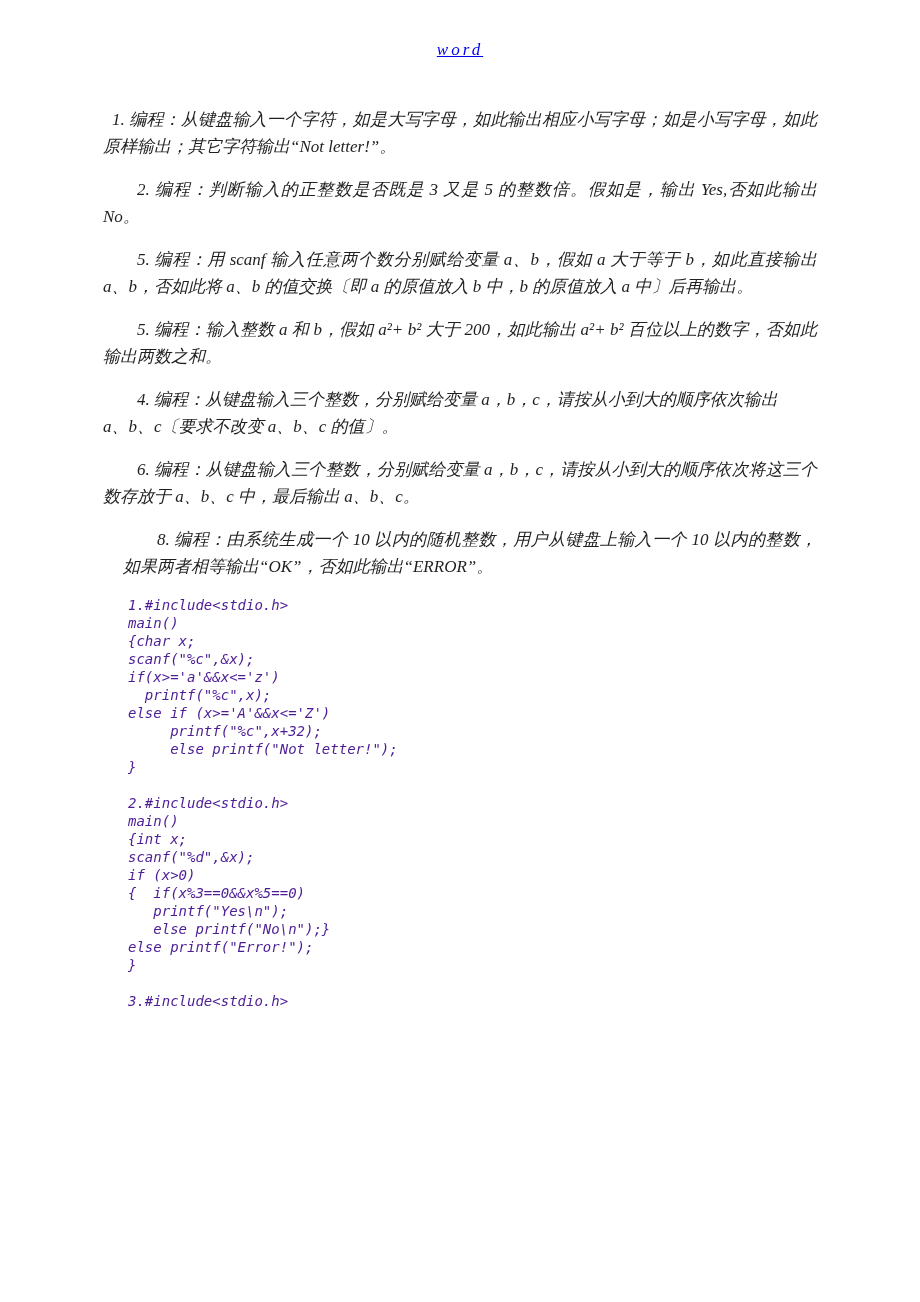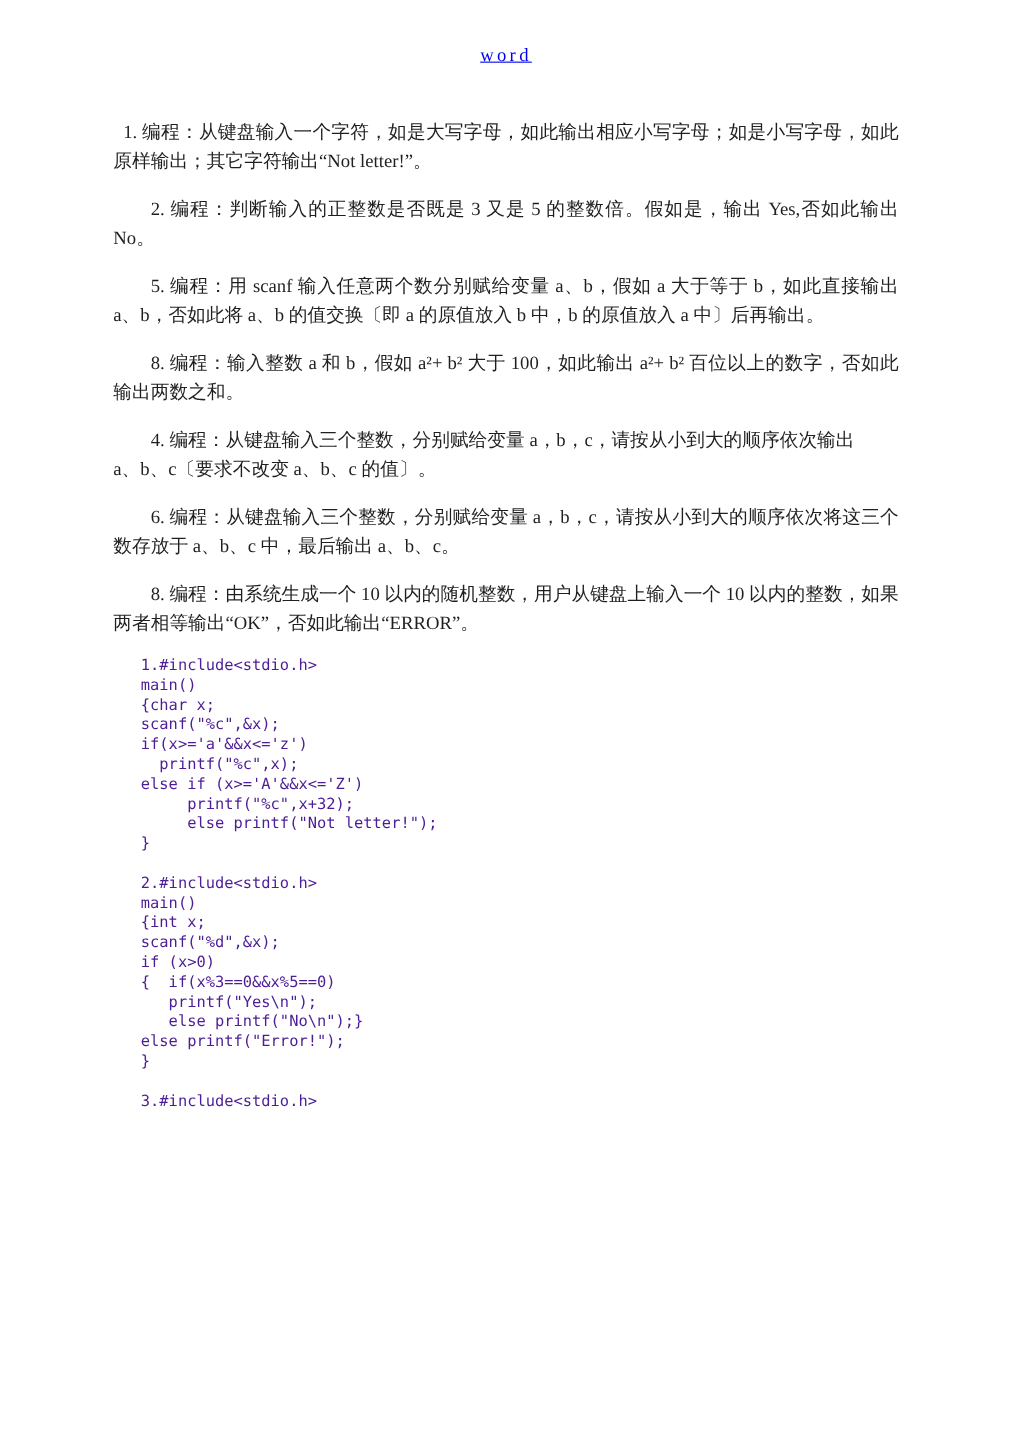--- a/index.html
+++ b/index.html
@@ -5,20 +5,21 @@
   * { box-sizing: border-box; }
   html, body { margin: 0; padding: 0; background: #ffffff; }
   .page {
     position: relative;
     width: 920px;
     height: 1010px;
     background: #ffffff;
     overflow: hidden;
     font-family: "Liberation Serif", "DejaVu Serif", serif;
     color: #1f1f1f;
+    font-style: italic;
   }
   .header {
     position: absolute;
     top: 40px;
     left: 0;
     width: 100%;
     text-align: center;
   }
   .word-link {
     color: #0000ee;
@@ -35,21 +36,21 @@
   }
   .para {
     margin: 0 0 16px 0;
     font-size: 17px;
     line-height: 27px;
     text-align: justify;
     text-indent: 34px;
   }
   .para.first-item { text-indent: 9px; }
   .para.prewrap { white-space: pre-line; }
-  .para.no-gap { margin-bottom: 0; }
+  .para.no-gap { margin-bottom: 0; margin-left: 20px; }
   .para.note-para { margin-bottom: 0; }
   .note-label { color: #ff4a4a; }
   .code-section { margin-top: 16px; margin-left: 25px; }
   pre.code {
     margin: 0 0 18px 0;
     font-family: "DejaVu Sans Mono", "Liberation Mono", monospace;
     font-size: 14px;
     line-height: 18px;
     white-space: pre;
     color: #4c1d95;
@@ -72,21 +73,21 @@
 <div class="page">
 
   <div class="header">
     <a class="word-link" href="#">word</a>
   </div>
 
   <div class="content">
     <p class="para first-item">1. 编程：从键盘输入一个字符，如是大写字母，如此输出相应小写字母；如是小写字母，如此原样输出；其它字符输出“Not letter!”。</p>
     <p class="para">2. 编程：判断输入的正整数是否既是 3 又是 5 的整数倍。假如是，输出 Yes,否如此输出 No。</p>
     <p class="para">5. 编程：用 scanf 输入任意两个数分别赋给变量 a、b，假如 a 大于等于 b，如此直接输出 a、b，否如此将 a、b 的值交换〔即 a 的原值放入 b 中，b 的原值放入 a 中〕后再输出。</p>
-    <p class="para">8. 编程：输入整数 a 和 b，假如 a²+ b² 大于 100，如此输出 a²+ b² 百位以上的数字，否如此输出两数之和。</p>
+    <p class="para">5. 编程：输入整数 a 和 b，假如 a²+ b² 大于 200，如此输出 a²+ b² 百位以上的数字，否如此输出两数之和。</p>
     <p class="para prewrap">4. 编程：从键盘输入三个整数，分别赋给变量 a，b，c，请按从小到大的顺序依次输出
 a、b、c〔要求不改变 a、b、c 的值〕。</p>
     <p class="para">6. 编程：从键盘输入三个整数，分别赋给变量 a，b，c，请按从小到大的顺序依次将这三个数存放于 a、b、c 中，最后输出 a、b、c。</p>
     <p class="para no-gap">8. 编程：由系统生成一个 10 以内的随机整数，用户从键盘上输入一个 10 以内的整数，如果两者相等输出“OK”，否如此输出“ERROR”。</p>
 
 
     <div class="code-section">
       <pre class="code">1.#include&lt;stdio.h&gt;
 main()
 {char x;

